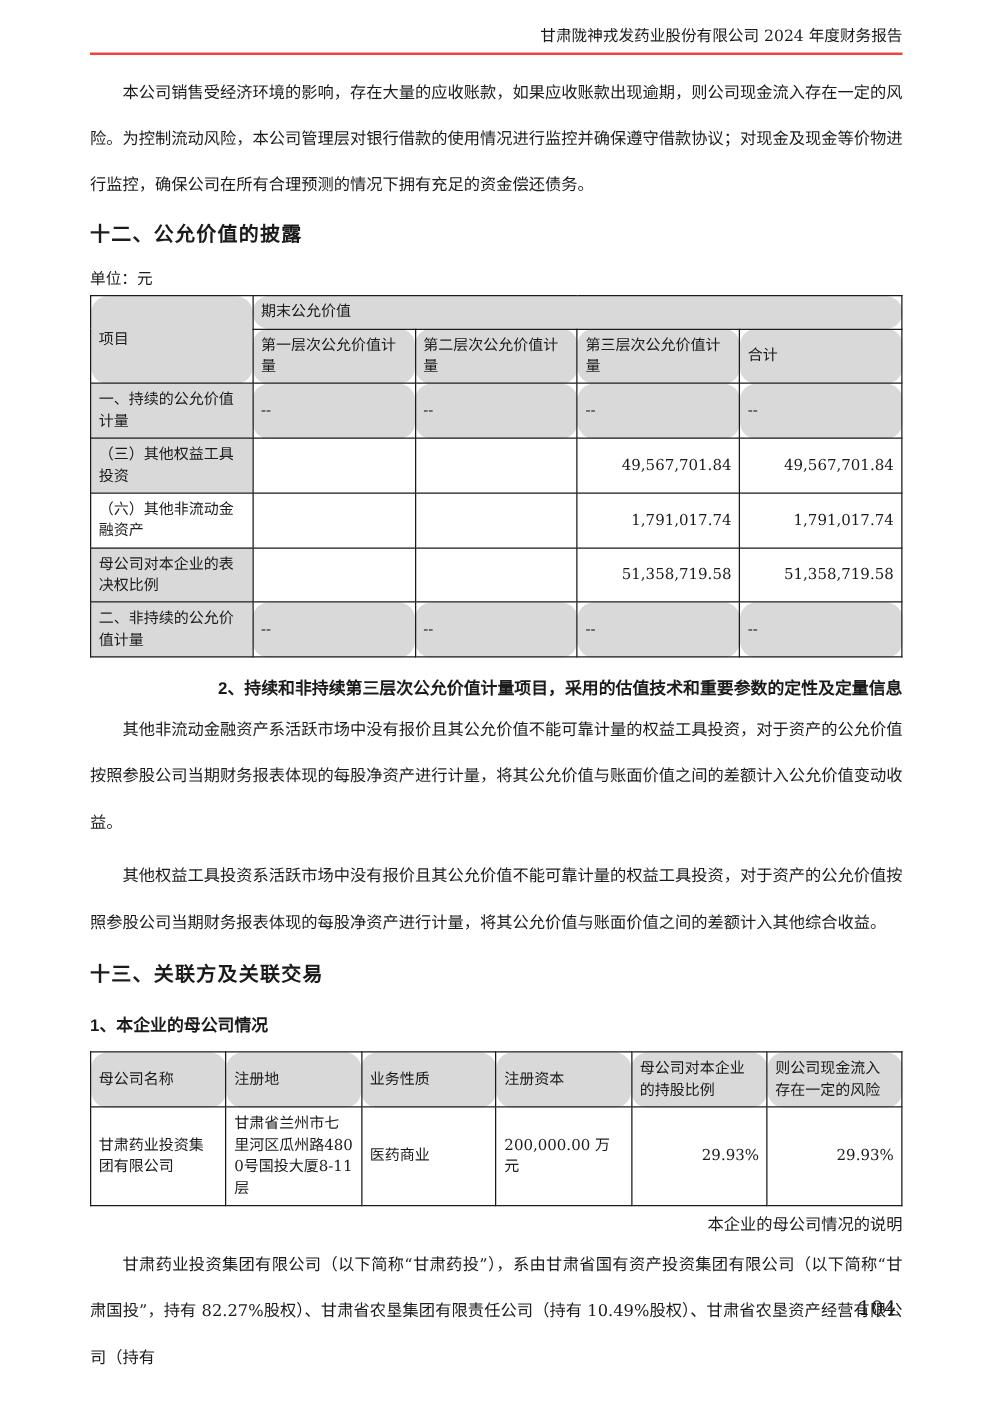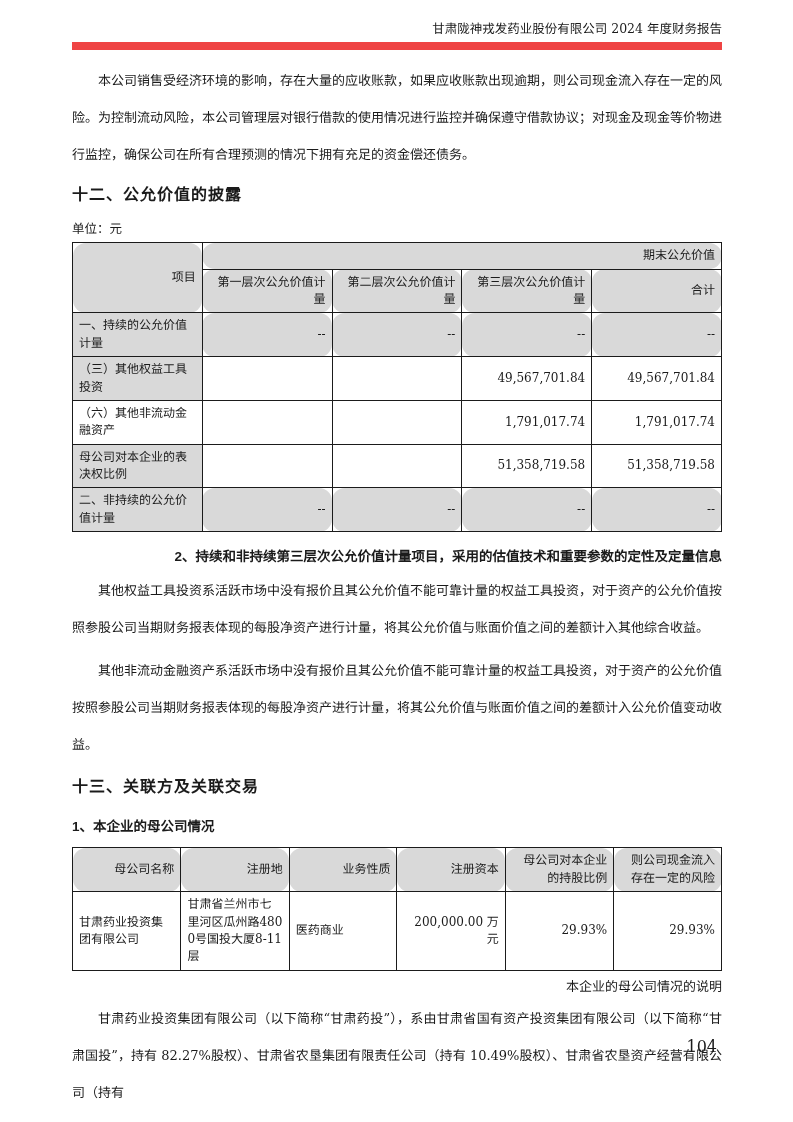--- a/index.html
+++ b/index.html
@@ -10,21 +10,21 @@
     background:#ffffff;
     box-sizing:border-box;
     padding:0 71px 0 72px;
     font-family:"DejaVu Serif","Liberation Serif",serif;
     color:#1b1b1b;
     overflow:hidden;
   }
   .doc-header {
     padding-top:21px;
     padding-bottom:5px;
-    border-bottom:8px solid #ef4444;
+    border-bottom:2px solid #ef4444;
     text-align:right;
     font-size:12.5px;
     line-height:1.3;
   }
   .para {
     font-size:13px;
     line-height:2.85;
     text-align:justify;
     text-indent:2em;
     margin:12px 0 0 0;
@@ -61,21 +61,21 @@
     font-size:12px;
     font-weight:normal;
     line-height:1.45;
     padding:4px 6px;
     vertical-align:middle;
     word-break:break-all;
     box-sizing:border-box;
   }
   table.parent-table { margin-top:12px; }
   .gray { background:#d9d9d9; }
-  .c { text-align:right;border-radius:13px; }
+  .c { text-align:left;border-radius:13px; }
   .l { text-align:left; }
   .r { text-align:right; }
   .note-title {
     font-size:13px;
     line-height:1.6;
     margin:6px 0 0 0;
     text-align:right;
   }
   .note-para { margin-top:2px; }
   .sect2-heading { margin-top:16px;text-align:right; }
@@ -155,22 +155,22 @@
         <td class="gray c">--</td>
         <td class="gray c">--</td>
         <td class="gray c">--</td>
         <td class="gray c">--</td>
       </tr>
     </tbody>
   </table>
 
   <h3 class="h-minor sect2-heading">2、持续和非持续第三层次公允价值计量项目，采用的估值技术和重要参数的定性及定量信息</h3>
 
+  <p class="para tight">其他非流动金融资产系活跃市场中没有报价且其公允价值不能可靠计量的权益工具投资，对于资产的公允价值按照参股公司当期财务报表体现的每股净资产进行计量，将其公允价值与账面价值之间的差额计入公允价值变动收益。</p>
   <p class="para tight">其他权益工具投资系活跃市场中没有报价且其公允价值不能可靠计量的权益工具投资，对于资产的公允价值按照参股公司当期财务报表体现的每股净资产进行计量，将其公允价值与账面价值之间的差额计入其他综合收益。</p>
-  <p class="para tight">其他非流动金融资产系活跃市场中没有报价且其公允价值不能可靠计量的权益工具投资，对于资产的公允价值按照参股公司当期财务报表体现的每股净资产进行计量，将其公允价值与账面价值之间的差额计入公允价值变动收益。</p>
 
   <h2 class="h-major sect13">十三、关联方及关联交易</h2>
 
   <h3 class="h-minor">1、本企业的母公司情况</h3>
 
   <table class="doc-table parent-table">
     <colgroup>
       <col style="width:16.7%">
         <col style="width:16.7%">
         <col style="width:16.6%">

